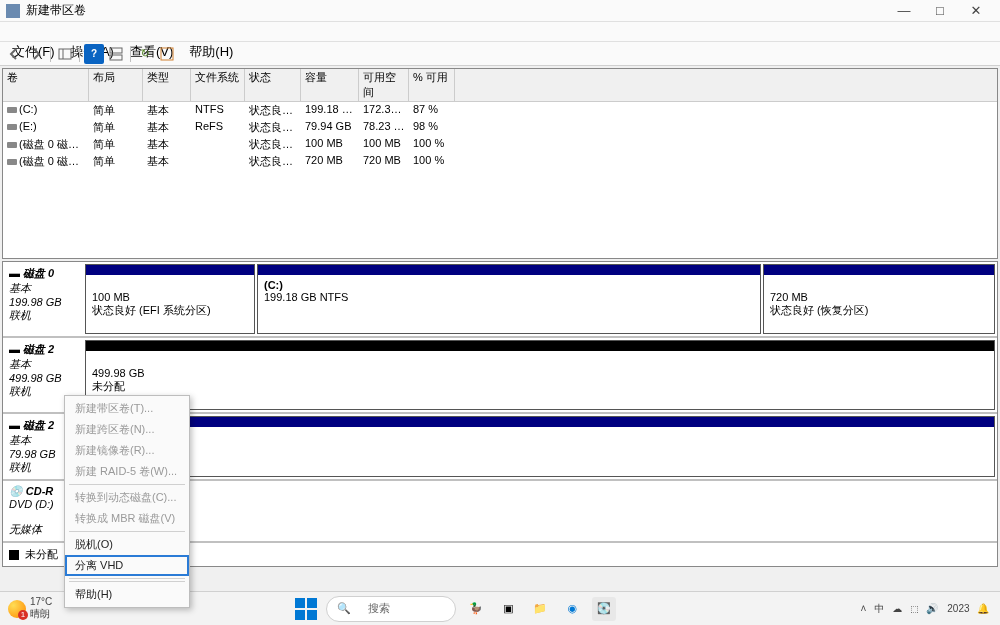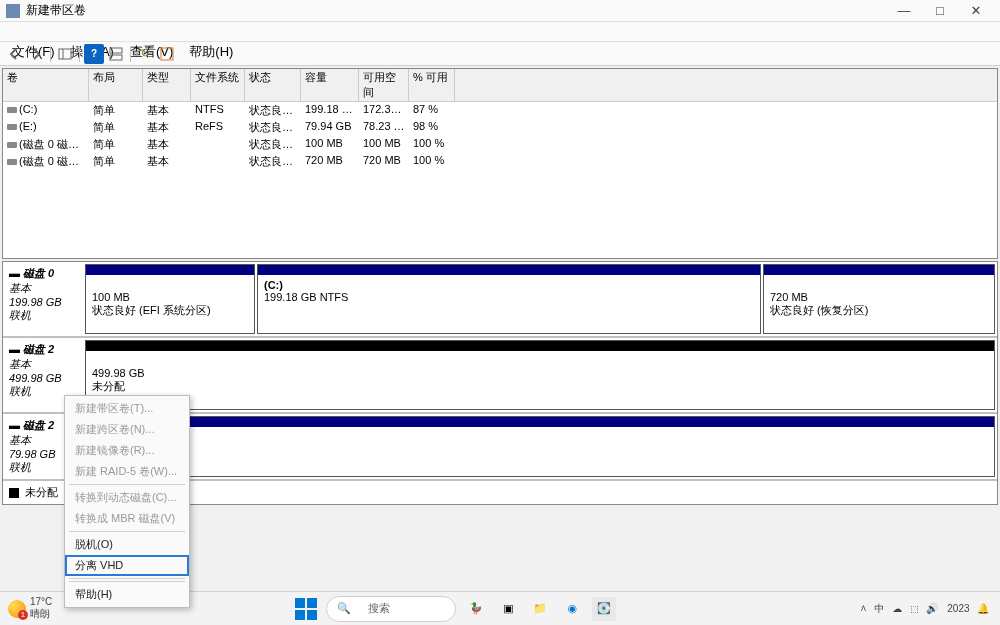--- a/index.html
+++ b/index.html
@@ -214,20 +214,27 @@
       <div>联机</div>
     </div>
     <div class="disk-parts">
       <div class="part" style="flex:1">
         <div class="stripe"></div>
         <div class="pbody" style="height:48px"></div>
       </div>
     </div>
   </div>
 
+  <div class="cdrow">
+    <div class="disk-info">
+      <b>💿 <span>CD-R</span></b>
+      <div>DVD (D:)</div><br>
+      <div>无媒体</div>
+    </div>
+  </div>
 
   <div class="legend">
     <span class="sw"></span>
     <span>未分配</span>
   </div>
 </div>
 
 <div class="ctxmenu">
   <div class="mi disabled">新建带区卷(T)...</div>
   <div class="mi disabled">新建跨区卷(N)...</div>

